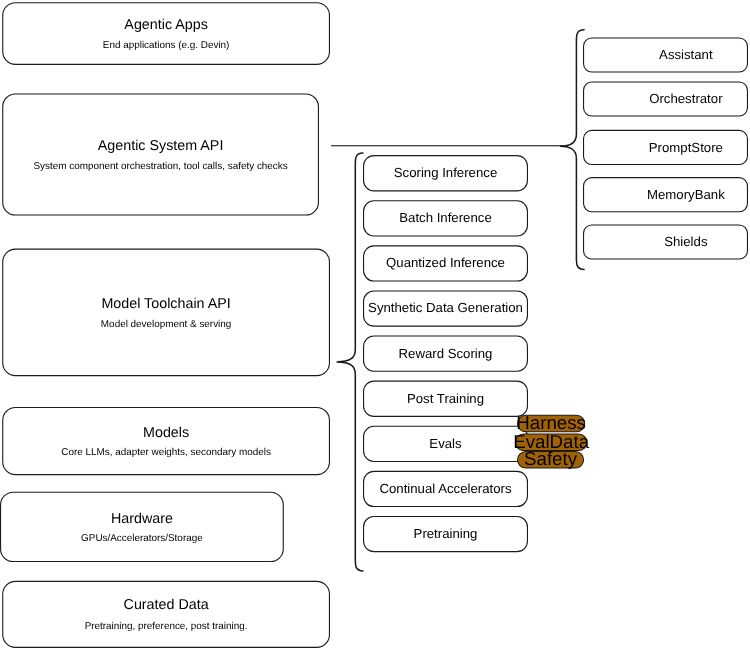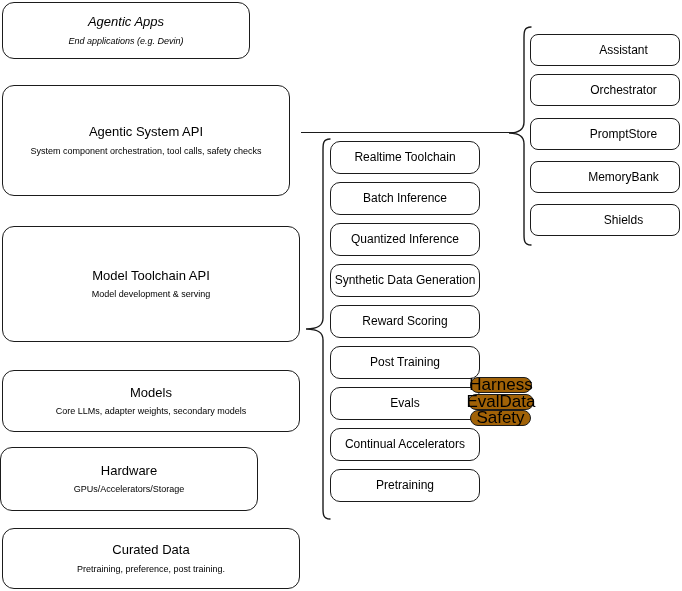--- a/index.html
+++ b/index.html
@@ -68,21 +68,21 @@
   .connector-line {
     position: absolute;
     background: #1b1b1b;
   }
 </style>
 </head>
 <body>
 
 <div id="canvas">
 
-  <div class="node" style="left:2px; top:2px; width:248px; height:57px;font-style:italic;">
+  <div class="node" style="left:2px; top:2px; width:298px; height:57px;">
     <div class="layer-title">Agentic Apps</div>
     <div class="layer-sub">End applications (e.g. Devin)</div>
   </div>
 
   <div class="node" style="left:2px; top:85px; width:288px; height:111px;">
     <div class="layer-title">Agentic System API</div>
     <div class="layer-sub">System component orchestration, tool calls, safety checks</div>
   </div>
 
   <div class="node" style="left:2px; top:226px; width:298px; height:116px;">
@@ -107,21 +107,21 @@
 
   <div class="connector-line" style="left:301px; top:132px; width:215px; height:1px;"></div>
 
   <div class="brace" style="left:305px; top:138px; width:26px; height:382px;">
     <svg width="26" height="382" viewBox="0 0 26 382" fill="none" xmlns="http://www.w3.org/2000/svg">
       <path d="M25 1 C18 1 18 6 18 12 L18 180 C18 187 14 191 1 191 C14 191 18 195 18 202 L18 370 C18 376 18 381 25 381" stroke="#1b1b1b" stroke-width="1.4" fill="none" stroke-linecap="round"></path>
     </svg>
   </div>
 
   <div class="node cap-box" style="left:330px; top:141px; width:150px; height:33px;">
-    <div>Realtime Toolchain</div>
+    <div>Scoring Inference</div>
   </div>
 
   <div class="node cap-box" style="left:330px; top:182px; width:150px; height:33px;">
     <div>Batch Inference</div>
   </div>
 
   <div class="node cap-box" style="left:330px; top:223px; width:150px; height:33px;">
     <div>Quantized Inference</div>
   </div>
 

